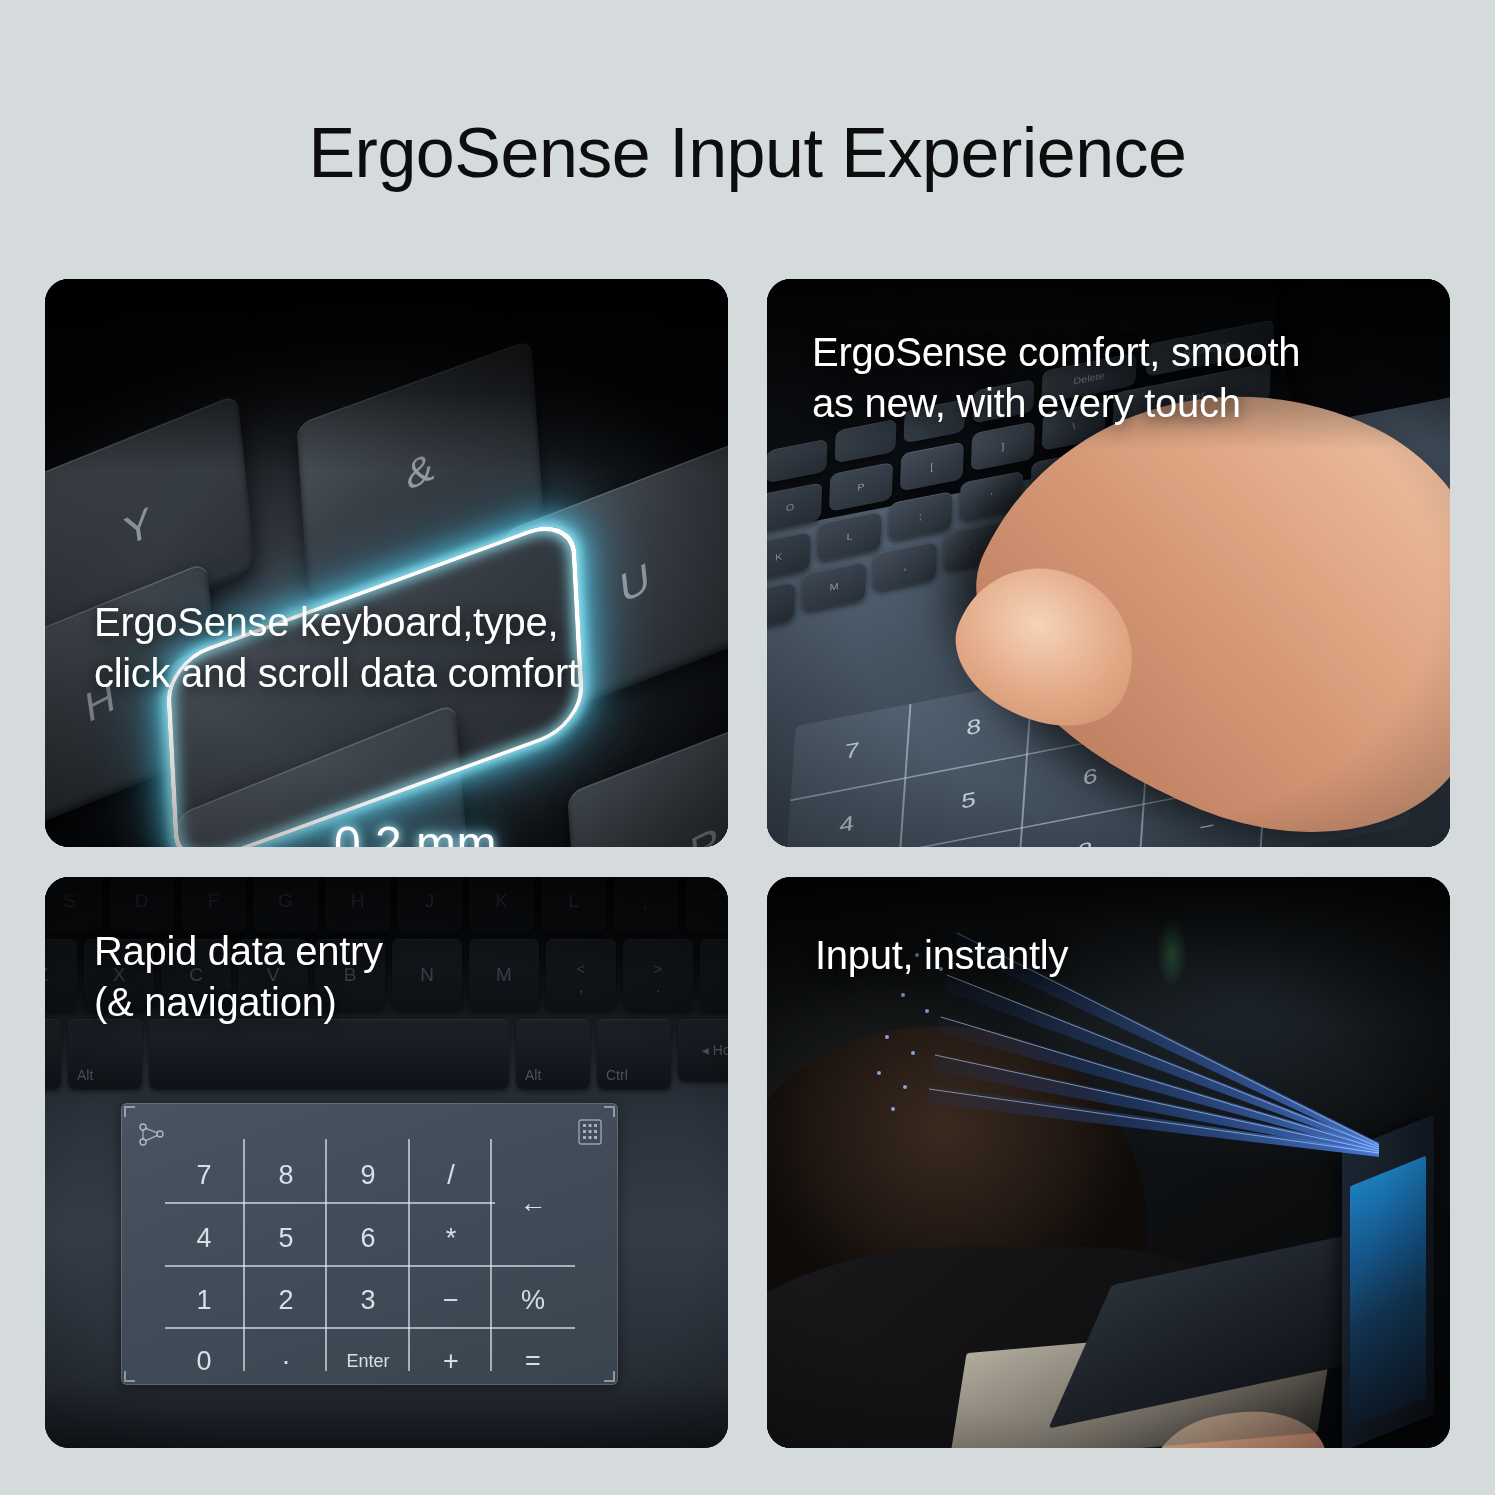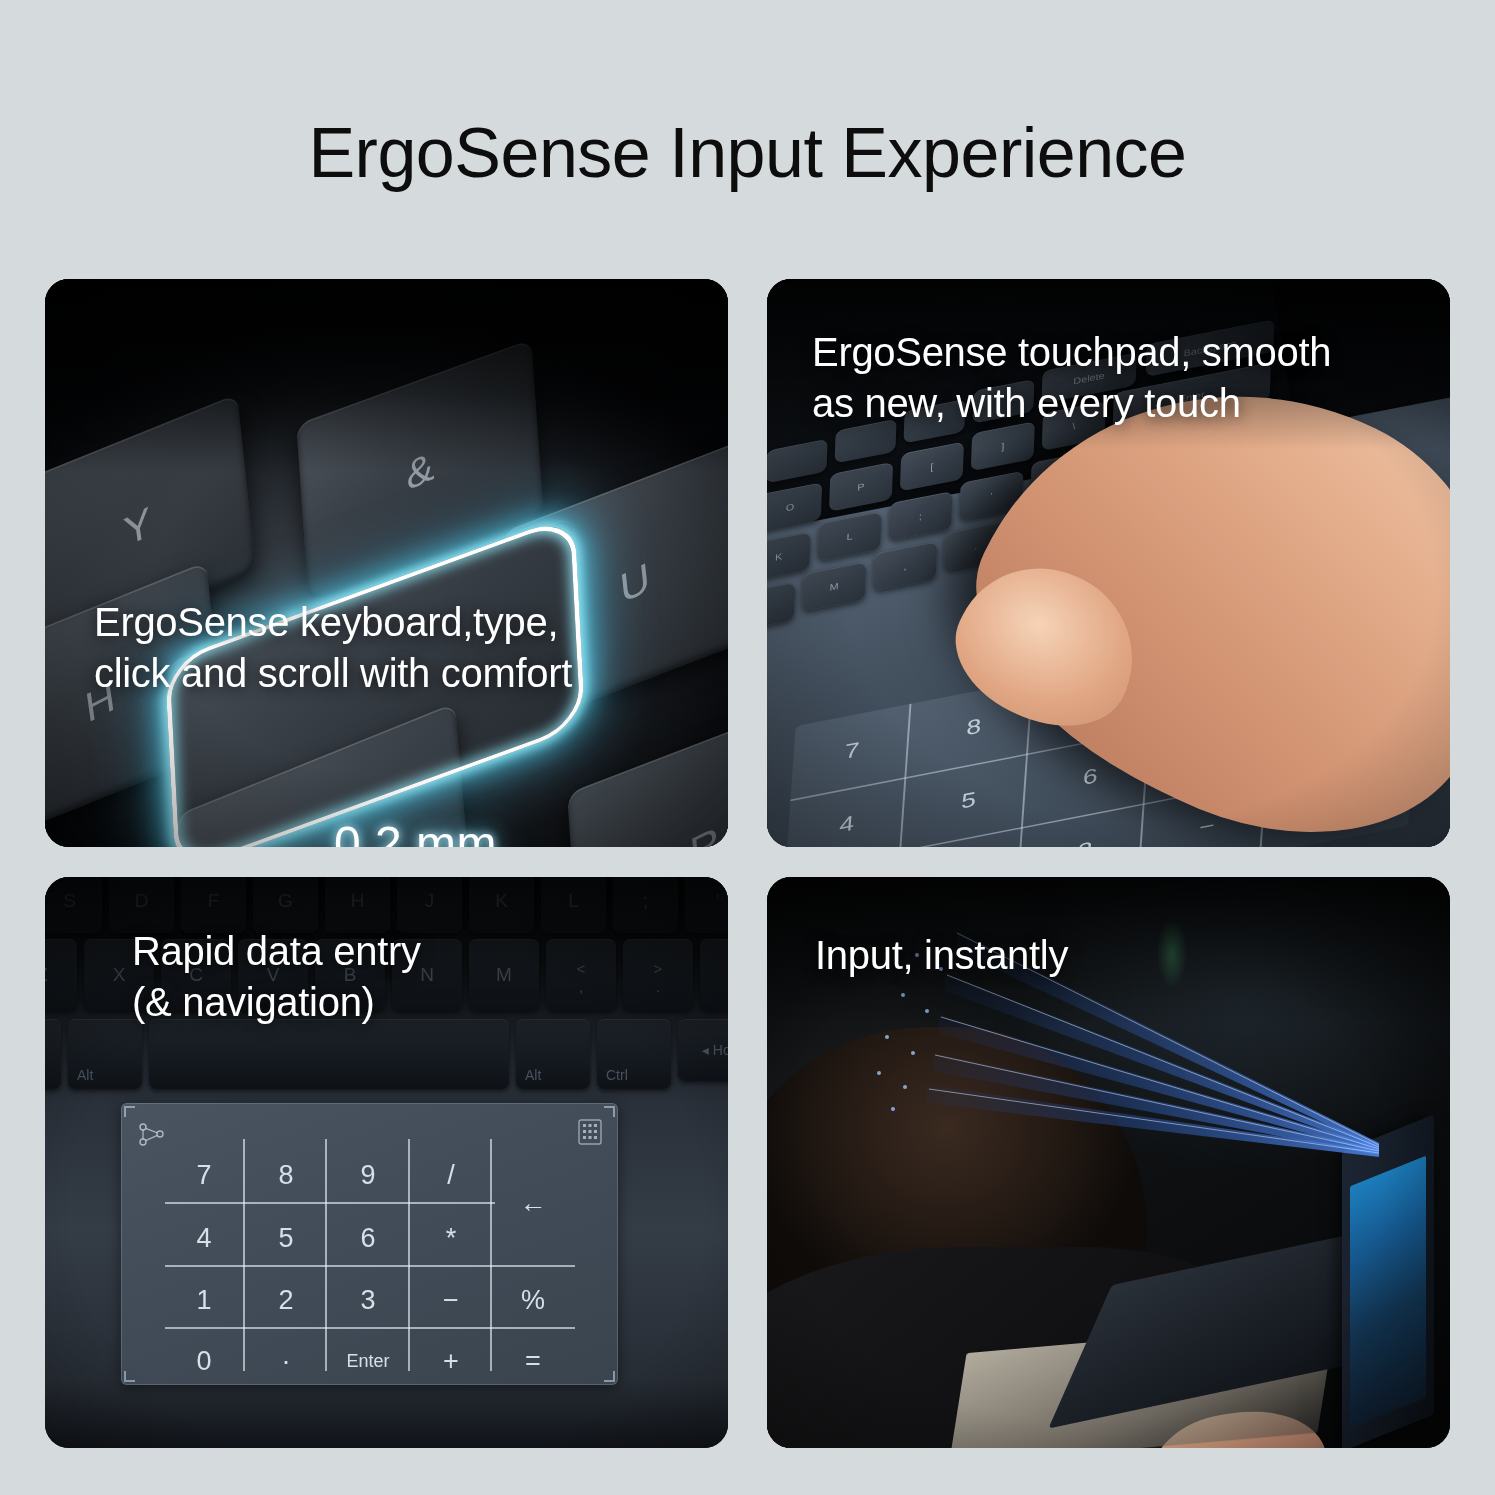--- a/index.html
+++ b/index.html
@@ -55,21 +55,21 @@
     color: #ffffff;
     font-size: 40px;
     font-weight: 400;
     line-height: 1.28;
     letter-spacing: -0.3px;
     white-space: pre-line;
     text-shadow: 0 2px 14px rgba(0,0,0,0.75);
   }
   .cap-p1 { left: 49px; top: 318px; }
   .cap-p2 { left: 45px; top: 48px; }
-  .cap-p3 { left: 49px; top: 49px; margin-left: 38px; }
+  .cap-p3 { left: 49px; top: 49px; }
   .cap-p4 { left: 48px; top: 53px; }
 
   
   .p1-bg {
     position: absolute; inset: 0;
     background:
       radial-gradient(ellipse 60% 55% at 48% 62%, #4a5057 0%, #2b3036 45%, #14171b 75%, #05070a 100%),
       linear-gradient(160deg, #20242a 0%, #070a0d 100%);
   }
   .p1-key {
@@ -345,21 +345,21 @@
           <span>M</span>
         </div>
       <div class="p1-key p1-k-r">
           <span>R</span>
         </div>
     </div>
     <div class="p1-glow-ring"></div>
     <div class="p1-measure">0.2 mm</div>
     <div class="p1-vign"></div>
     <div class="panel-caption cap-p1">ErgoSense keyboard,type,
-click and scroll with comfort</div>
+click and scroll data comfort</div>
   </div>
 
   <div class="panel">
     <div class="p2-bg">
       <div class="p2-lid"></div>
       <div class="p2-base"></div>
 
       <div class="p2-kb">
         <div class="kk" style="left:0px;top:24px;width:62px;height:40px;"></div>
         <div class="kk" style="left:70px;top:16px;width:62px;height:40px;"></div>
@@ -408,21 +408,21 @@
         <div class="glabel" style="left:144px;top:204px;width:80px;height:70px;">2</div>
         <div class="glabel" style="left:268px;top:204px;width:80px;height:70px;">3</div>
         <div class="glabel" style="left:392px;top:204px;width:80px;height:70px;">−</div>
         <div class="glabel" style="left:510px;top:186px;width:80px;height:70px;">%</div>
         <div class="glabel" style="left:510px;top:96px;width:80px;height:70px;">+</div>
       </div>
 
       <div class="p2-finger"></div>
     </div>
     <div class="p2-vign"></div>
-    <div class="panel-caption cap-p2">ErgoSense touchpad, smooth
+    <div class="panel-caption cap-p2">ErgoSense comfort, smooth
 as new, with every touch</div>
   </div>
 
   <div class="panel">
     <div class="p3-bg">
 
       <div class="p3-kbrow" style="left:-8px;top:-8px;">
         <div class="p3-key" style="width:65px;height:64px;">S</div>
         <div class="p3-key" style="width:65px;height:64px;">D</div>
         <div class="p3-key" style="width:65px;height:64px;">F</div>

